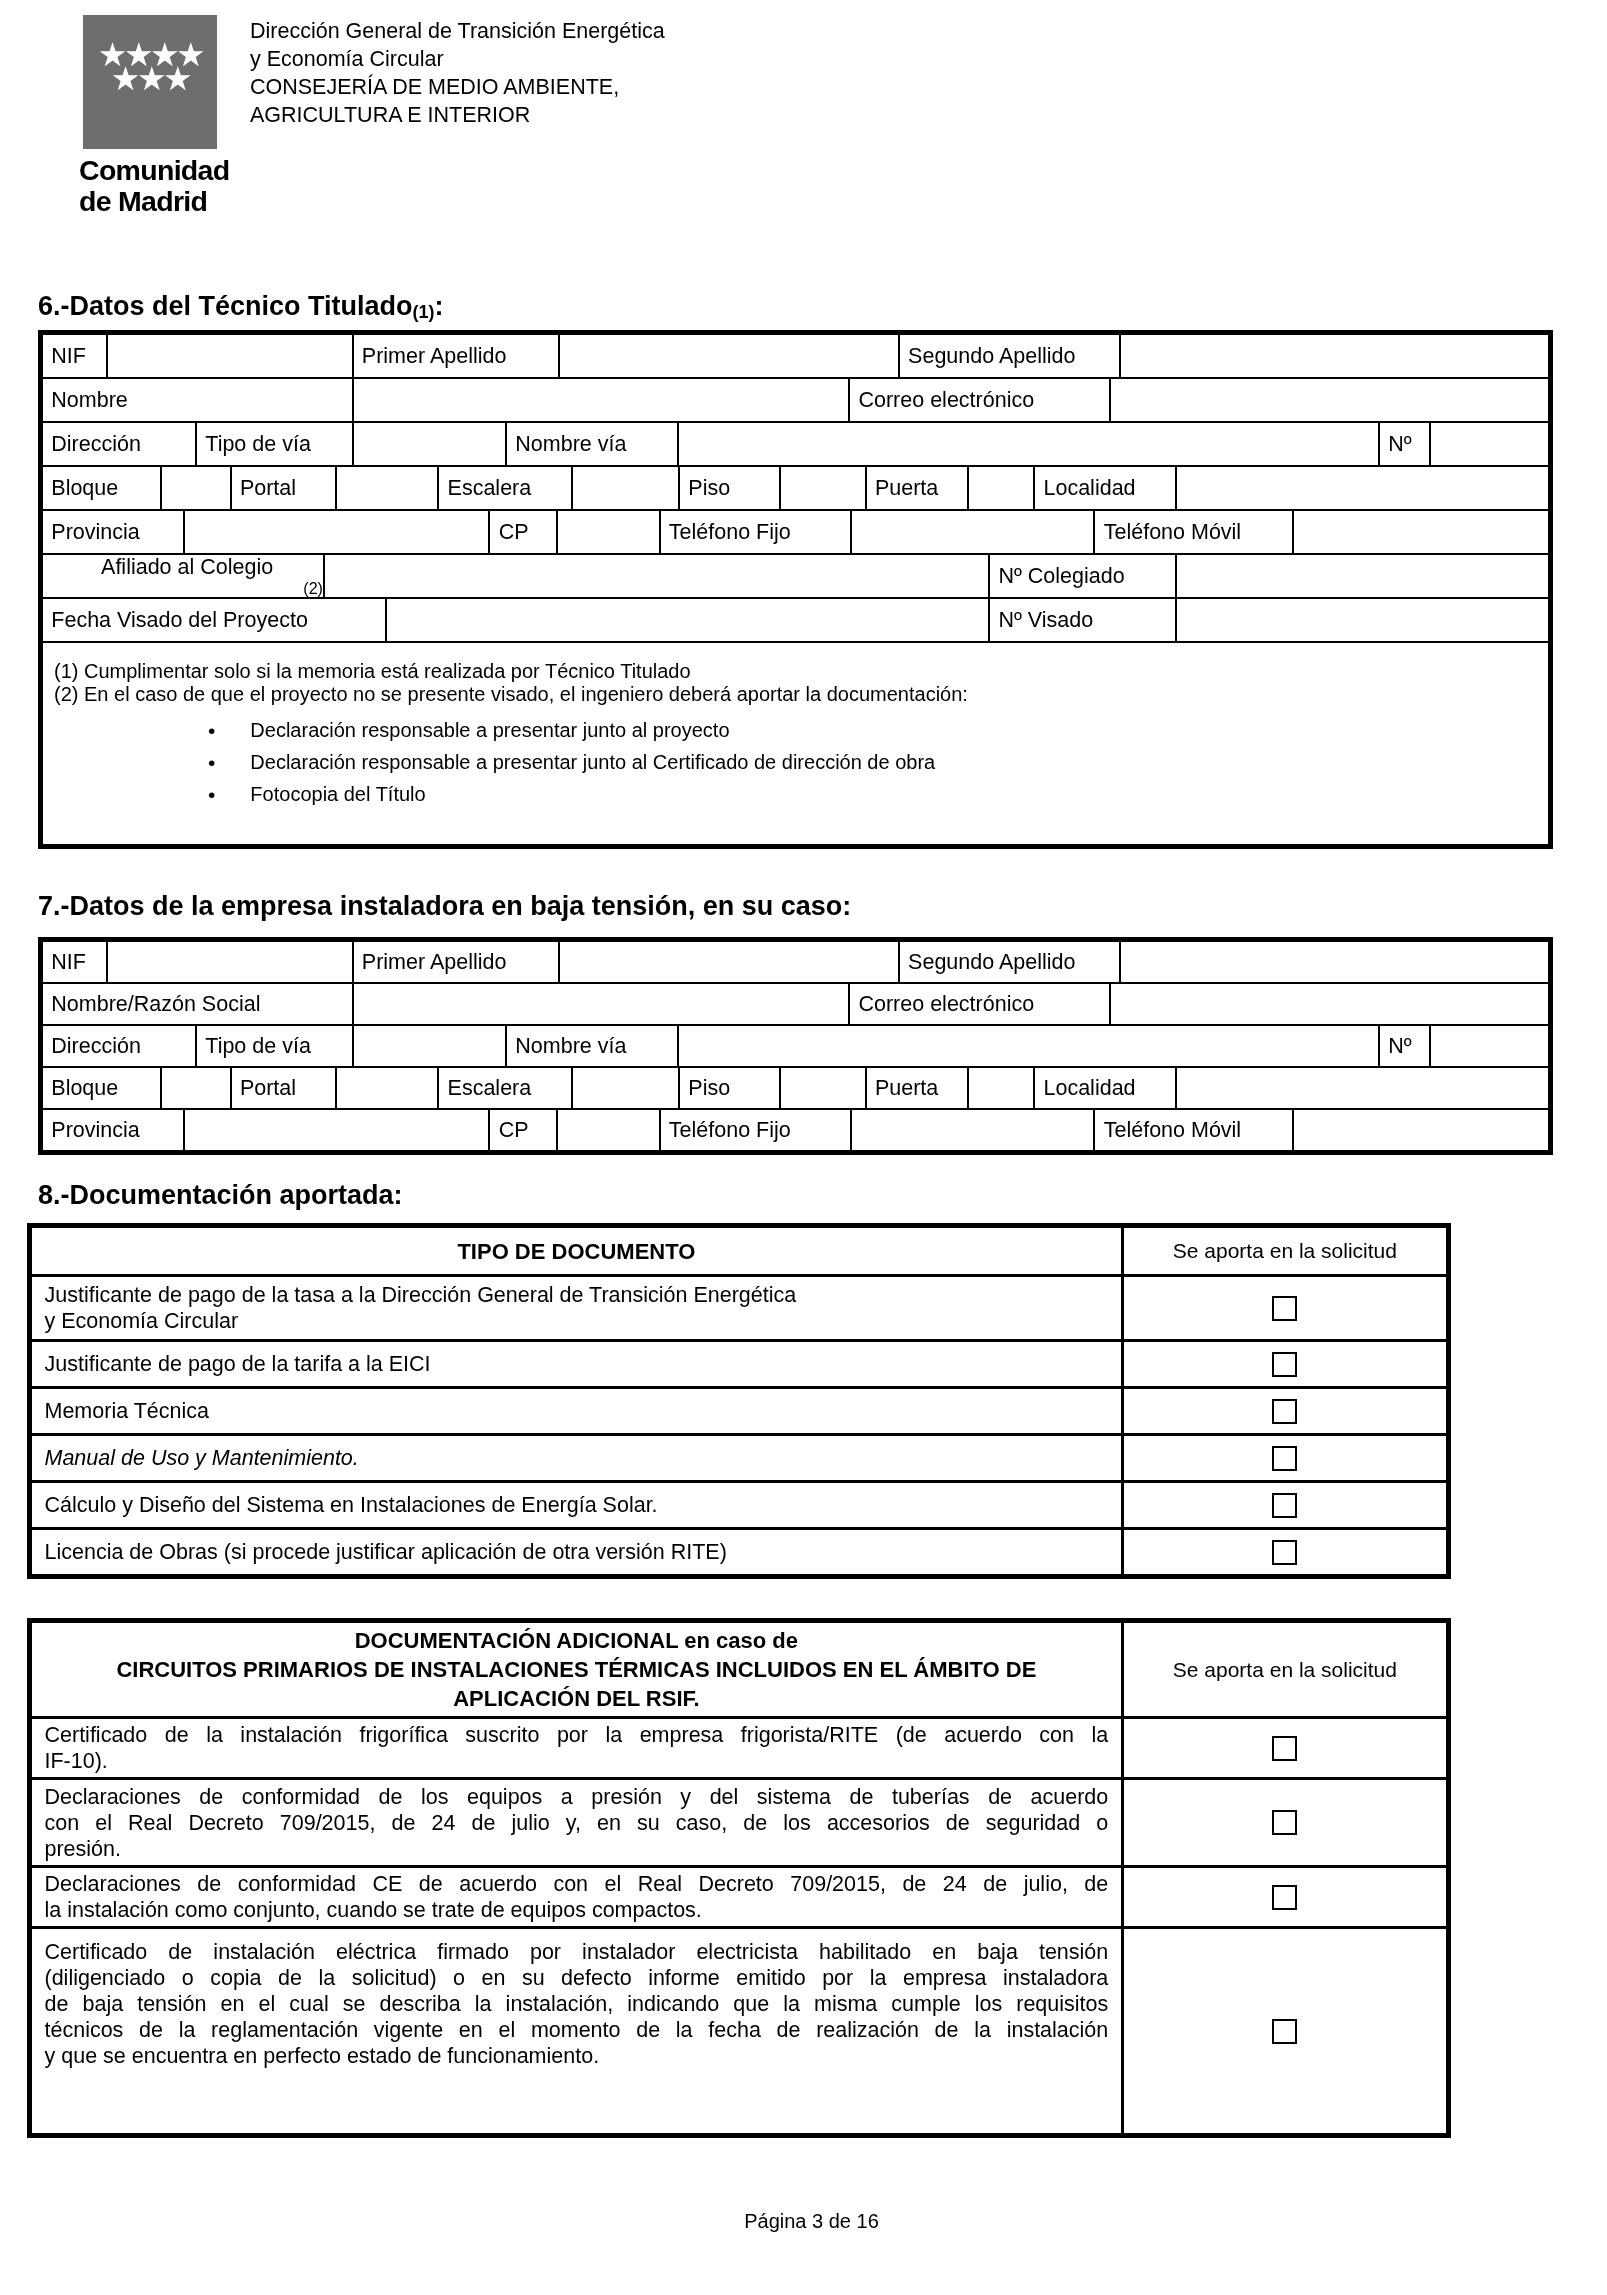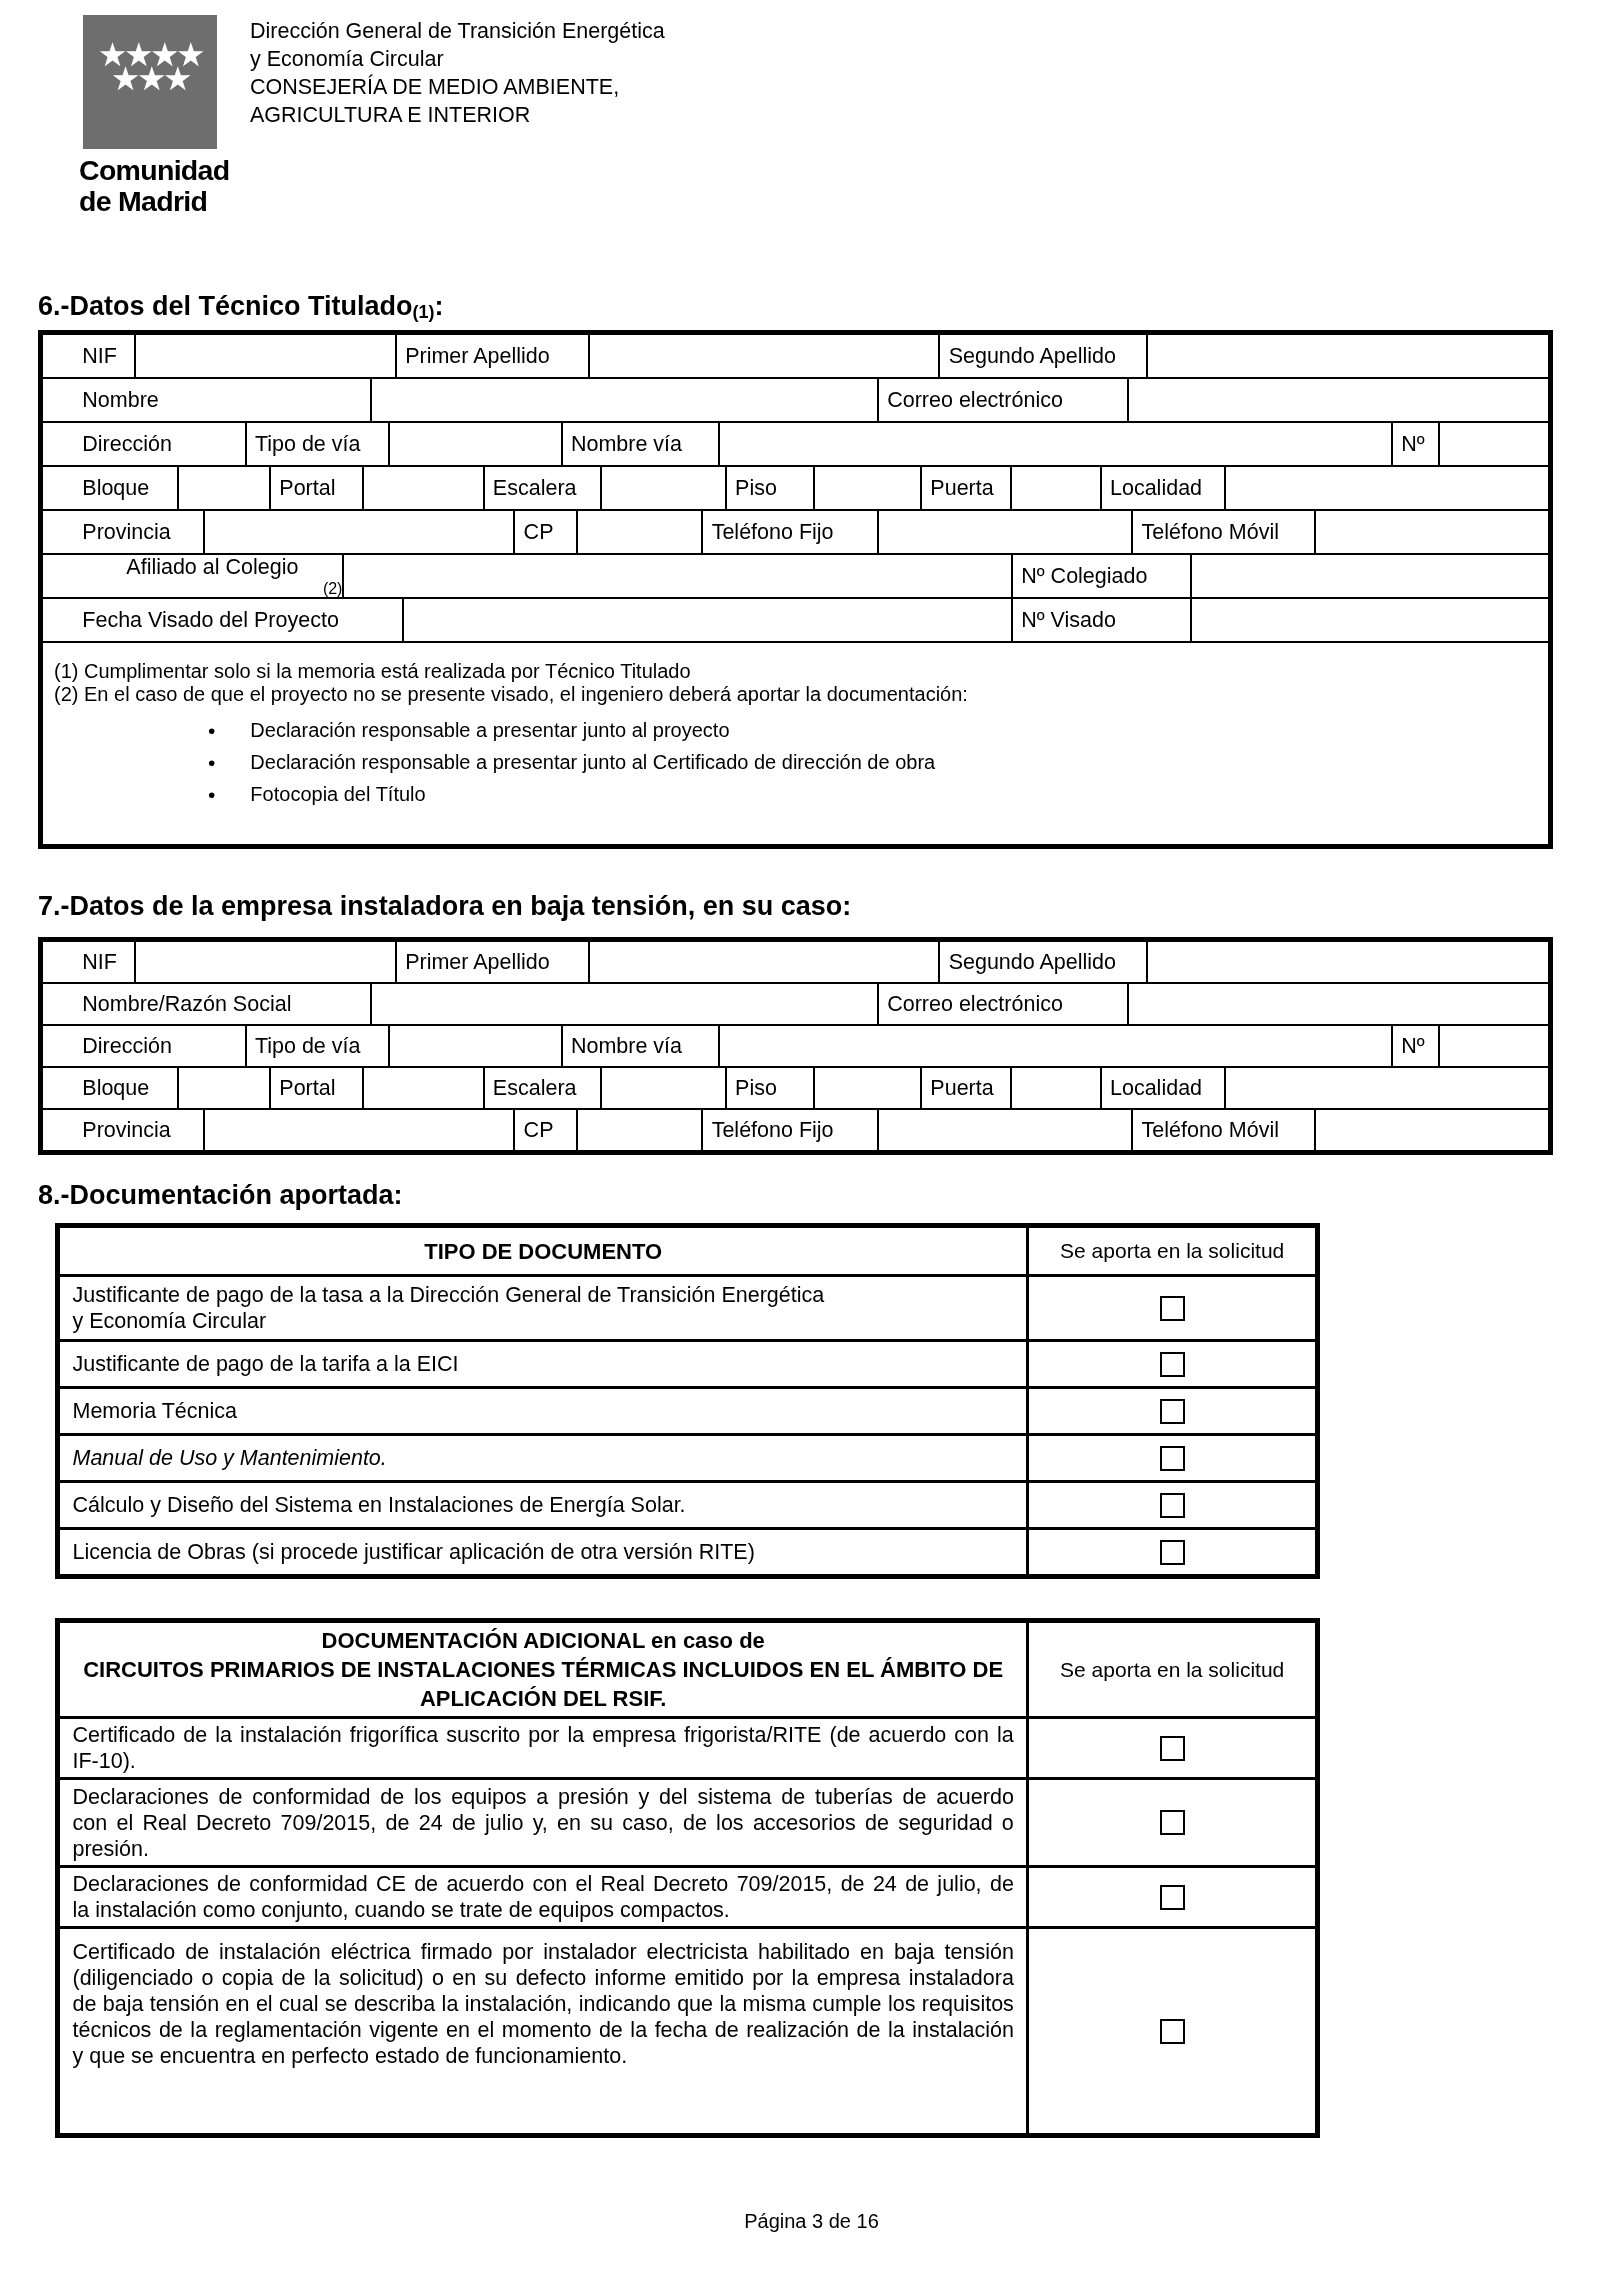--- a/index.html
+++ b/index.html
@@ -21,33 +21,33 @@
   
   .formtable{position:absolute;left:38px;width:1515px;border:5.6px solid #000;box-sizing:border-box;background:#fff;}
   .frow{display:flex;border-top:2.8px solid #000;}
   .frow:first-child{border-top:none;}
   #form6 .frow{height:42px;}
   #form7 .frow{height:40px;}
   .fcell{box-sizing:border-box;border-left:2.8px solid #000;display:flex;align-items:center;
          padding-left:8.3px;font-size:21.5px;white-space:nowrap;overflow:hidden;}
   .fcell:first-child{border-left:none;}
   .flabel .cell-note{font-size:16px;margin-left:4.2px;align-self:flex-end;margin-bottom:4.2px;}
-  .flabel{display:flex;margin-left:31px;}
+  .flabel{display:flex;}
   .finput{background:#fff;}
 
   
   .fn-block{border-top:2.8px solid #000;padding:16.7px 11px 0 11px;font-size:20px;line-height:23.6px;}
   .fn-line{white-space:nowrap;}
   .fn-bullets{margin-top:8.3px;}
   .fn-bullet{display:flex;align-items:center;height:32px;}
   .fn-bullet .dot{margin-left:154px;font-size:21px;}
   .fn-bullet .btxt{margin-left:35px;font-size:20px;white-space:nowrap;}
 
   
-  .doctable{position:absolute;left:55px;width:1265px;border:5.6px solid #000;box-sizing:border-box;background:#fff;}
+  .doctable{position:absolute;left:27px;width:1424px;border:5.6px solid #000;box-sizing:border-box;background:#fff;}
   .drow{display:flex;border-top:3.5px solid #000;}
   .drow.dheader{border-top:none;}
   .dcell{box-sizing:border-box;}
   .dtext{width:77%;padding:2.8px 12.5px;font-size:21.5px;line-height:26px;display:flex;
          flex-direction:column;justify-content:center;}
   .dtext.vtop{justify-content:flex-start;padding-top:10px;}
   .dcheck{width:23%;border-left:3.5px solid #000;display:flex;align-items:center;justify-content:center;}
   .dheader .dtext{align-items:center;text-align:center;font-weight:bold;font-size:22px;line-height:29px;}
   .dheader .dcheck{font-size:21px;font-weight:normal;text-align:center;}
   .jline{text-align:justify;text-align-last:justify;}

